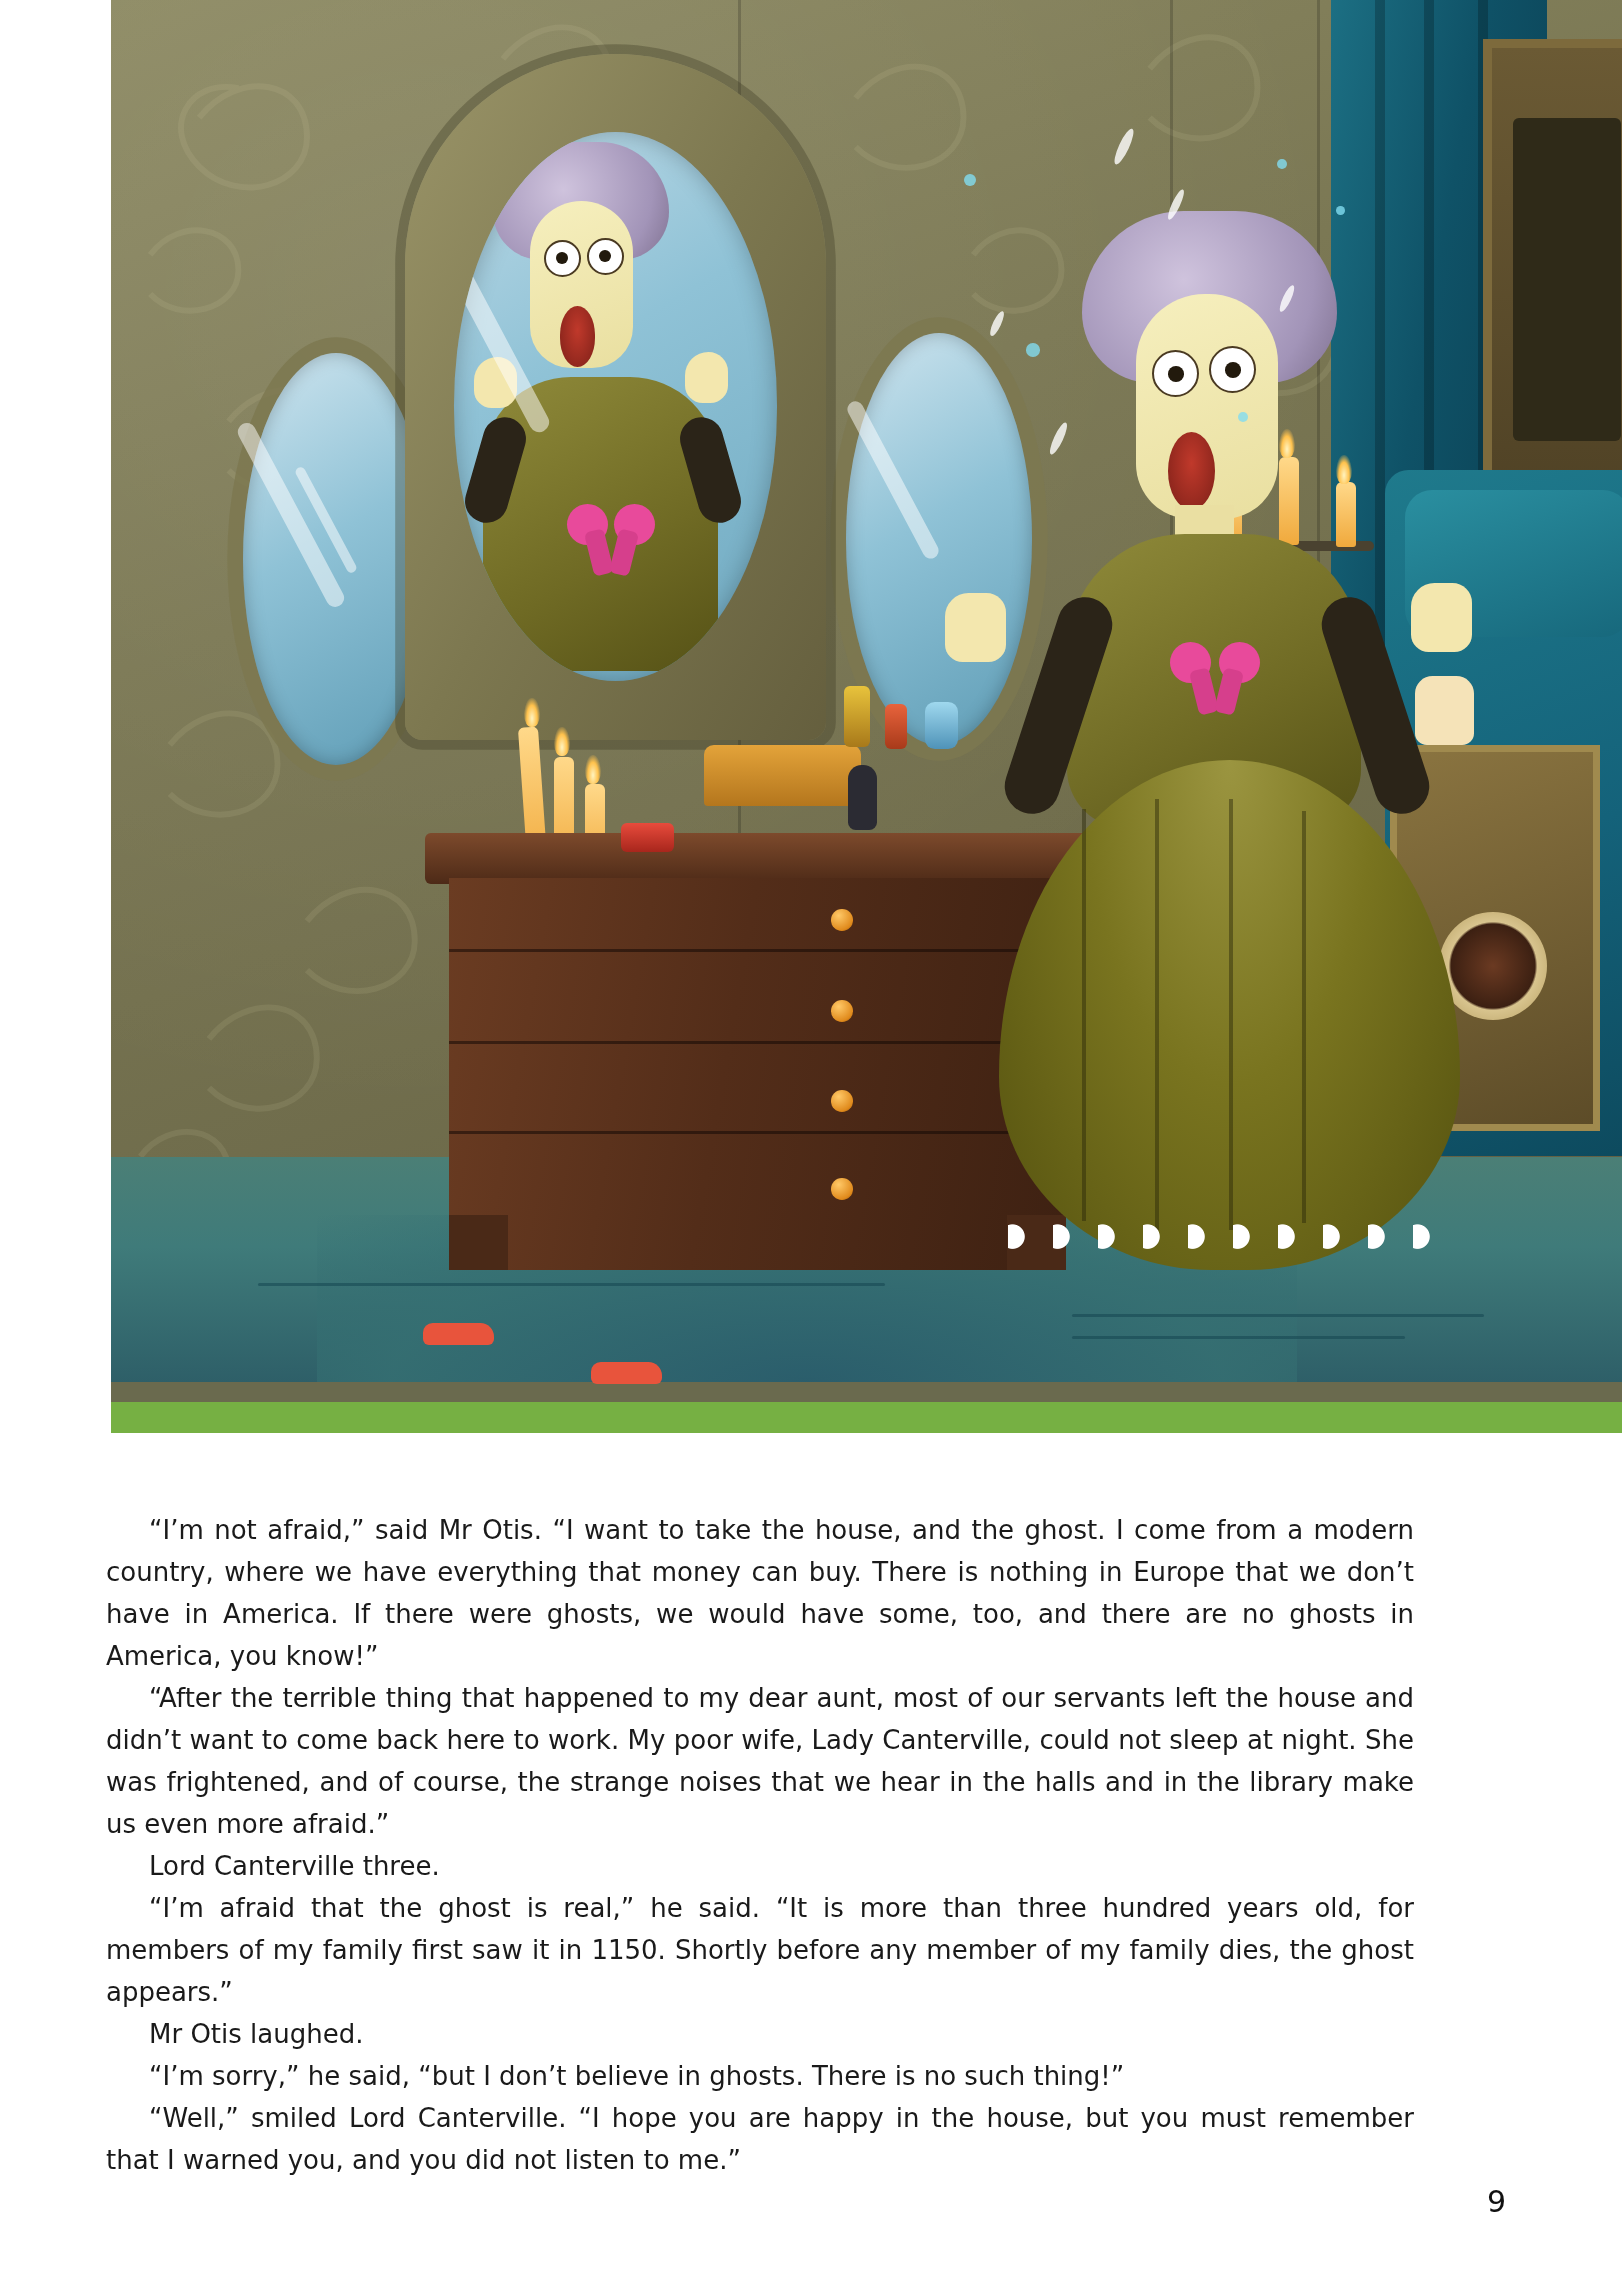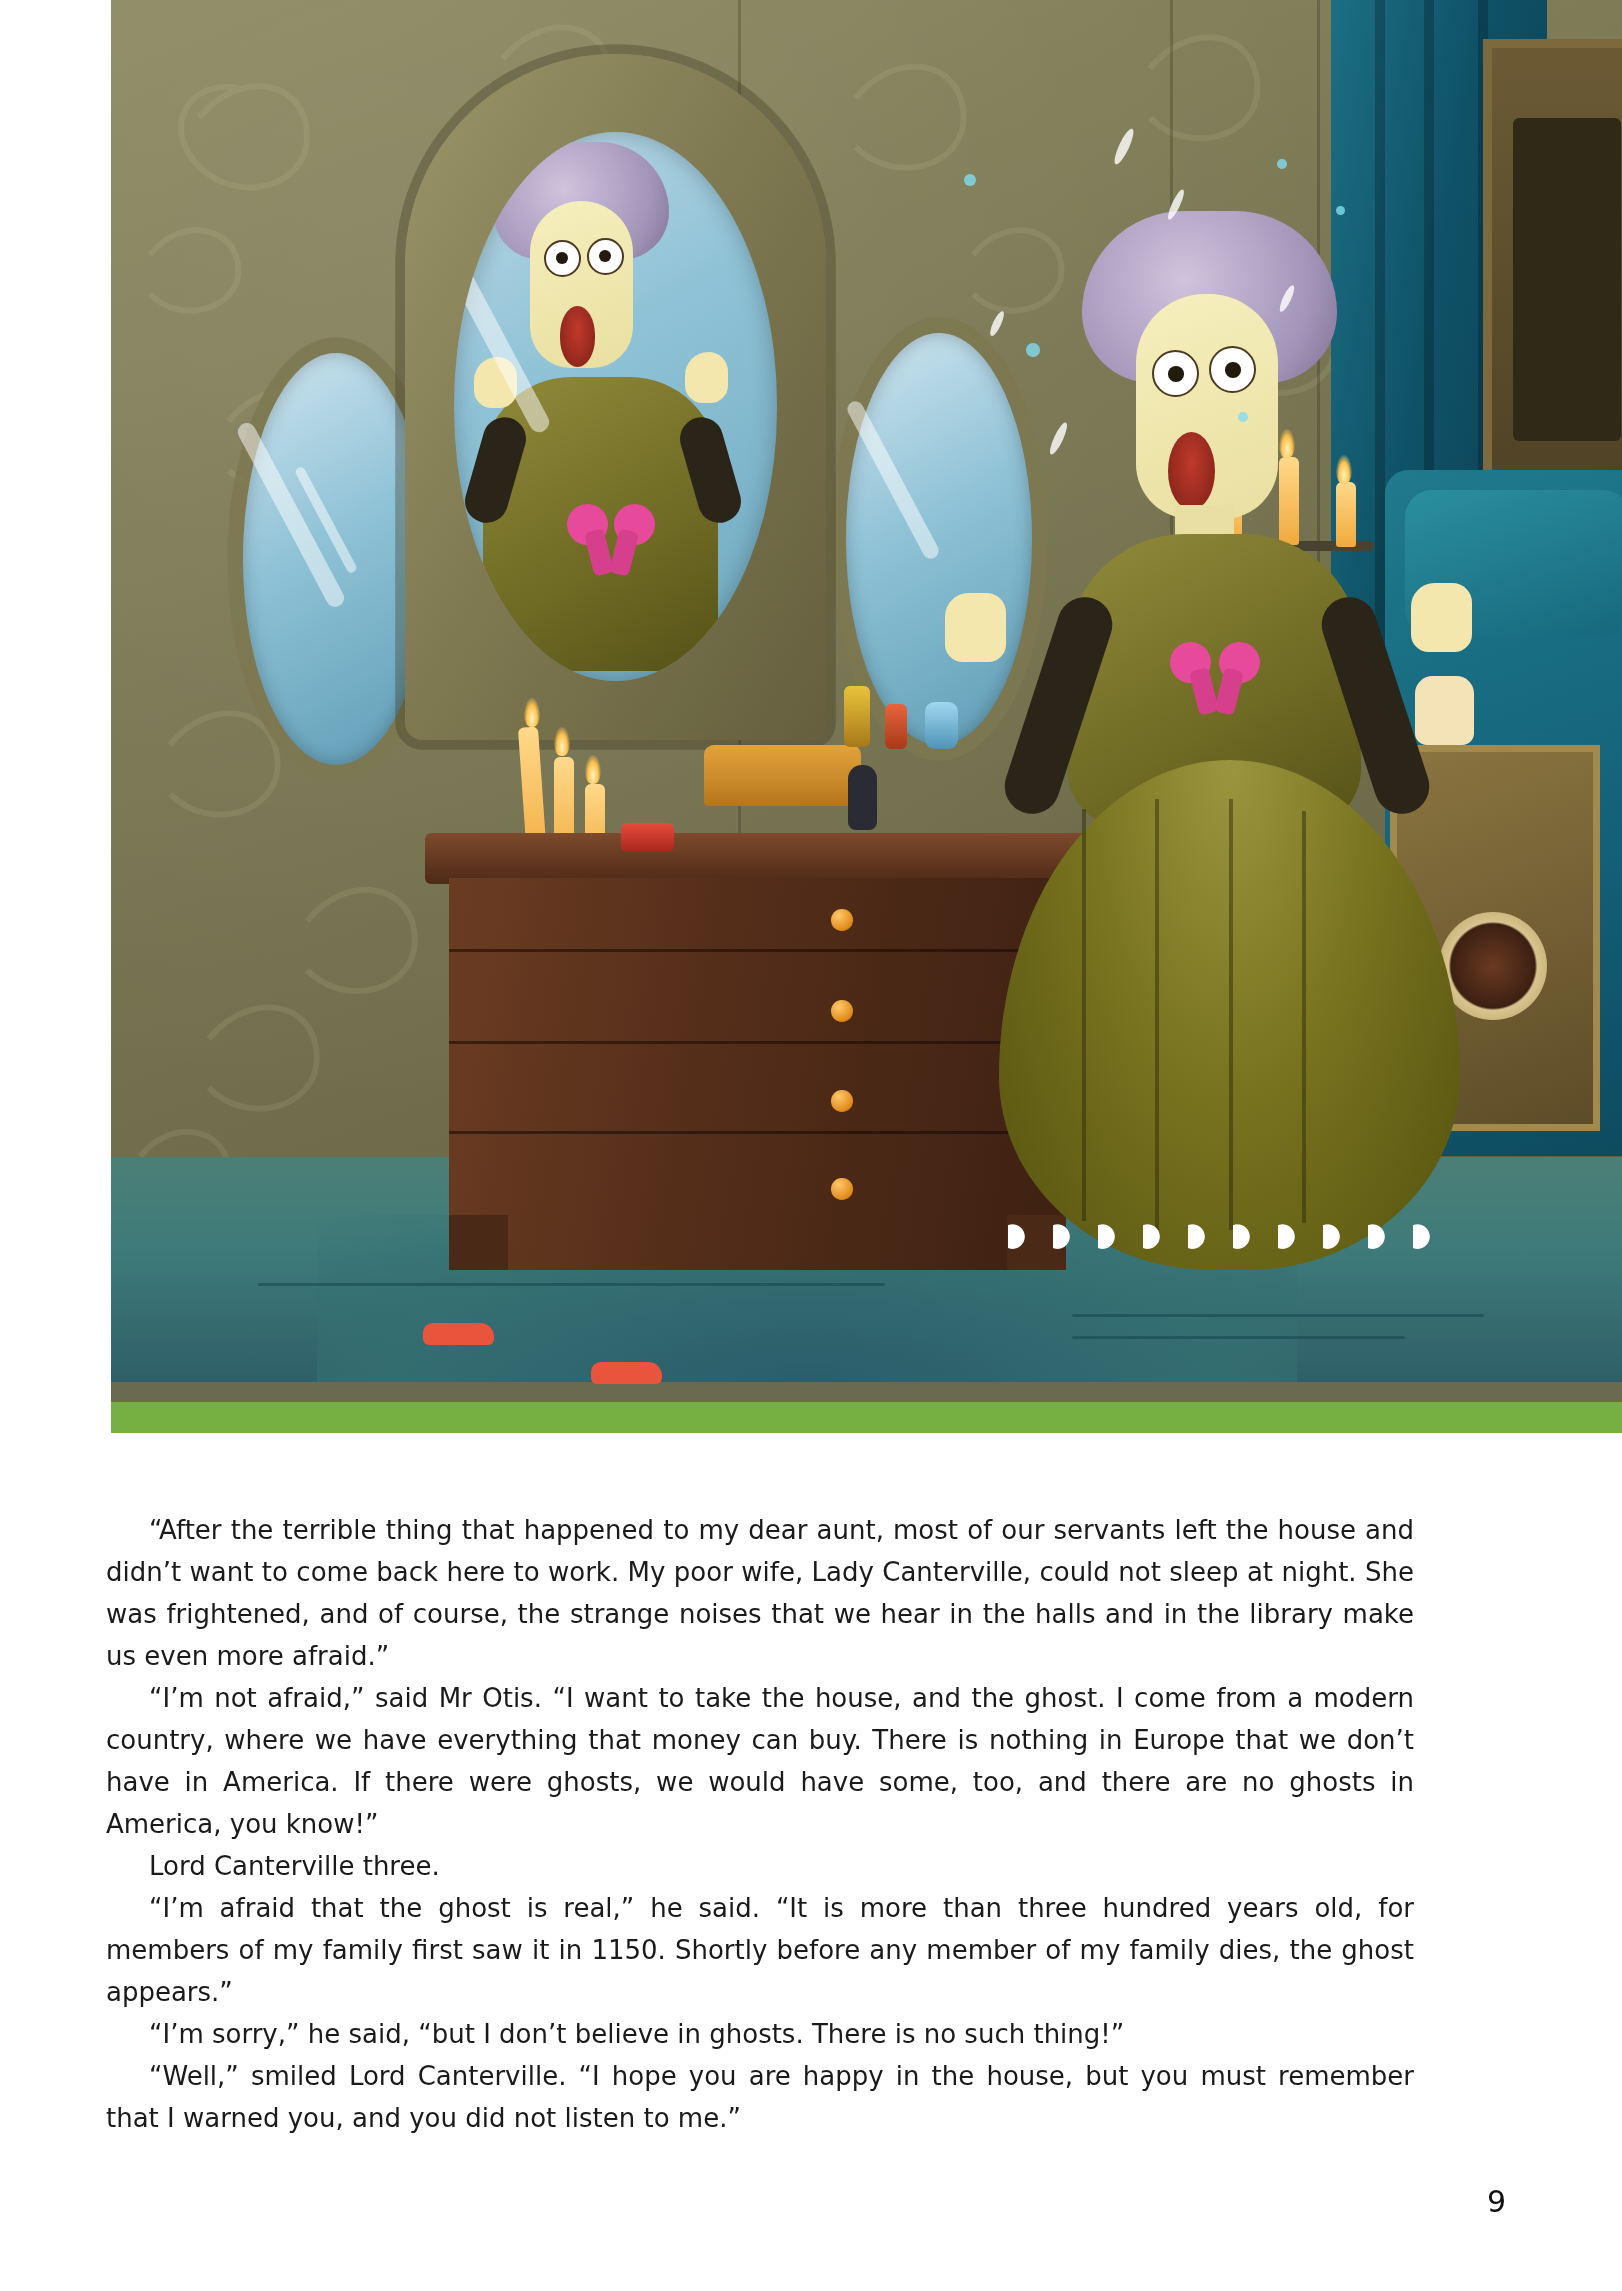--- a/index.html
+++ b/index.html
@@ -574,24 +574,25 @@
       <div class="sparkle" style="left:1166px; top:159px; width:9.8px; height:9.8px;"></div>
       <div class="sparkle" style="left:1225px; top:206px; width:8.8px; height:8.8px;"></div>
       <div class="sparkle" style="left:1127px; top:412px; width:9.8px; height:9.8px;"></div>
 
     </div>
   </div>
 
   <div class="green-bar"></div>
 
   <div class="text-block">
+    <p>“I’m not afraid,” said Mr Otis. “I want to take the house, and the ghost. I come from a modern country, where we have everything that money can buy. There is nothing in Europe that we don’t have in America. If there were ghosts, we would have some, too, and there are no ghosts in America, you know!”</p>
     <p>“After the terrible thing that happened to my dear aunt, most of our servants left the house and didn’t want to come back here to work. My poor wife, Lady Canterville, could not sleep at night. She was frightened, and of course, the strange noises that we hear in the halls and in the library make us even more afraid.”</p>
-    <p>“I’m not afraid,” said Mr Otis. “I want to take the house, and the ghost. I come from a modern country, where we have everything that money can buy. There is nothing in Europe that we don’t have in America. If there were ghosts, we would have some, too, and there are no ghosts in America, you know!”</p>
     <p>Lord Canterville three.</p>
     <p>“I’m afraid that the ghost is real,” he said. “It is more than three hundred years old, for members of my family first saw it in 1150. Shortly before any member of my family dies, the ghost appears.”</p>
+    <p>Mr Otis laughed.</p>
     <p>“I’m sorry,” he said, “but I don’t believe in ghosts. There is no such thing!”</p>
     <p>“Well,” smiled Lord Canterville. “I hope you are happy in the house, but you must remember that I warned you, and you did not listen to me.”</p>
   </div>
 
   <div class="page-number">9</div>
 
 </div>
 
 
 </body></html>

